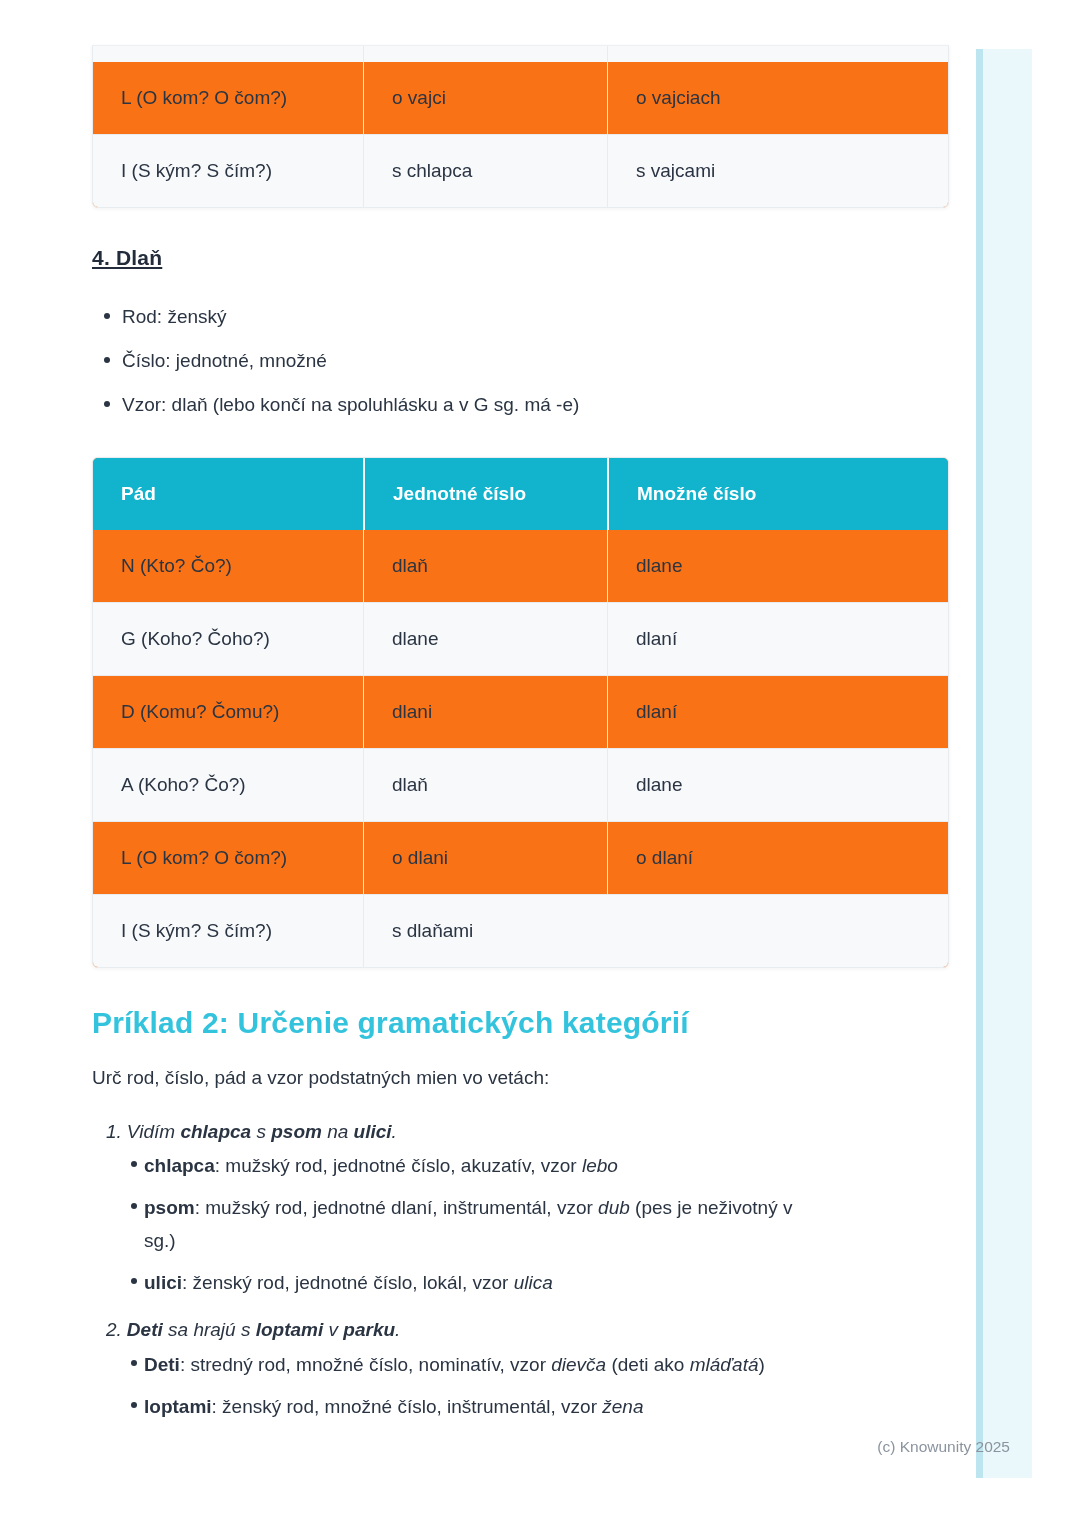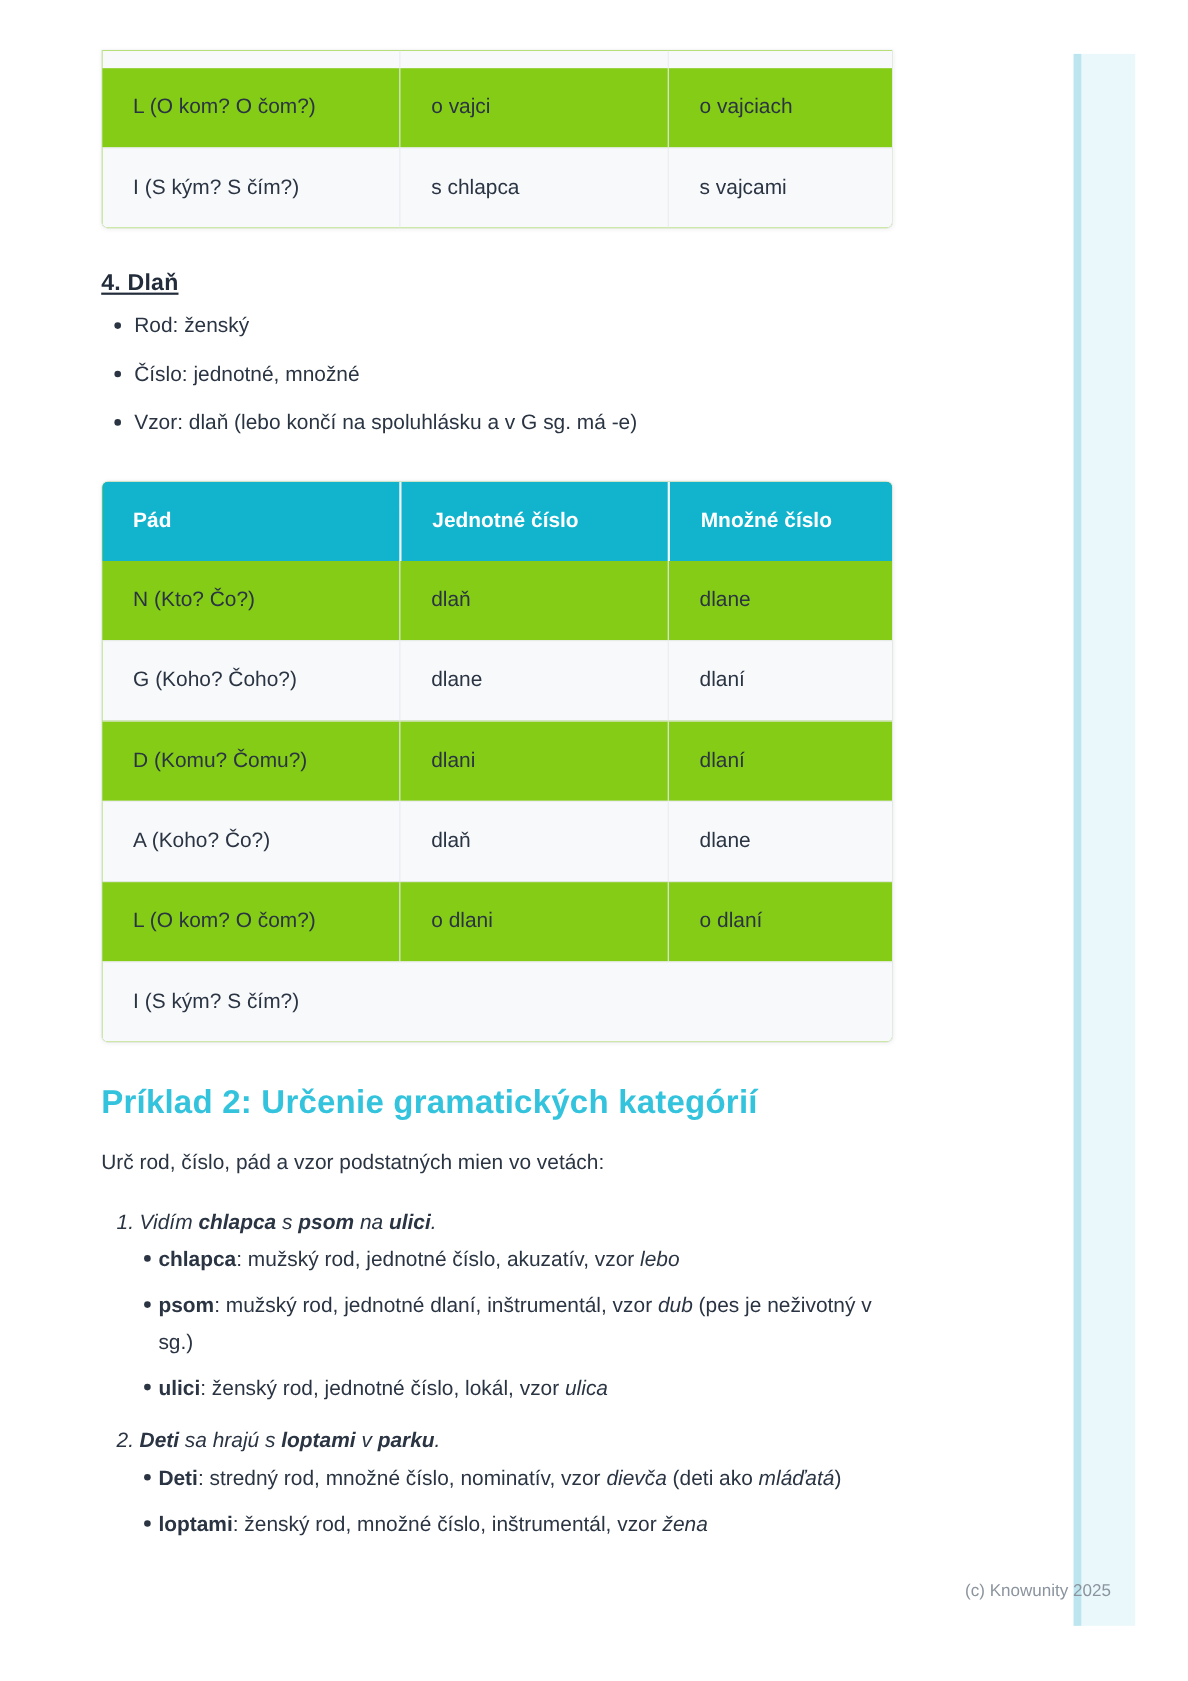--- a/index.html
+++ b/index.html
@@ -20,21 +20,21 @@
     position:relative;
   }
   .side-panel{
     position:absolute;left:976px;top:49px;width:49px;height:1429px;
     background:var(--panel-fill);border-left:7px solid var(--panel-edge);
   }
   .content{position:absolute;left:92px;top:0;width:733px;}
 
   
   .table-card{
-    width:720px;border:1px solid var(--border);background:#84cc16;
+    width:857px;border:1px solid var(--border);background:#f97316;
     box-shadow:0 1px 4px rgba(30,40,60,0.06);box-sizing:border-box;
   }
   .table-card-top{margin-top:45px;border-top:1px solid #eef0f3;border-radius:0 0 6px 6px;overflow:hidden;}
   .table-card-main{margin-top:41px;border-radius:6px;overflow:hidden;}
   .trow,.thead,.sliver{display:grid;grid-template-columns:270px 244px 217px;}
   .tcell{
     display:flex;align-items:center;height:72px;padding-left:28px;
     font-size:19px;color:var(--text);box-sizing:border-box;
     border-left:1px solid var(--border);
   }
@@ -47,21 +47,21 @@
   .thead .tcell{
     color:var(--header-text);font-weight:700;border-left:2px solid rgba(255,255,255,0.95);
   }
   .thead .tcell:first-child{border-left:none;}
 
   
   h3.sub-heading{margin:38px 0 0;font-size:21px;font-weight:700;color:#222c3a;letter-spacing:0.2px;text-decoration:underline;}
   h2.big-heading{margin:38px 0 0;font-size:30px;font-weight:700;color:var(--heading-accent);letter-spacing:0.2px;}
   p.intro{margin:27px 0 0;font-size:19px;}
 
-  ul.props{list-style:none;margin:16px 0 0;padding:0 0 0 11px;}
+  ul.props{list-style:none;margin:36px 0 0;padding:0 0 0 11px;}
   ul.props li{position:relative;padding-left:19px;font-size:19px;margin-bottom:22px;line-height:1.15;}
   ul.props li::before{
     content:"";position:absolute;left:1px;top:7px;width:6px;height:6px;border-radius:50%;background:#2a3442;
   }
 
   ol.examples{list-style:none;margin:30px 0 0;padding:0 0 0 14px;}
   li.example{margin-bottom:18px;}
   .sentence{font-size:19px;font-style:italic;line-height:1.35;}
   .sentence .num{margin-right:5px;}
   ul.analysis{list-style:none;margin:6px 0 0;padding:0 0 0 25px;}
@@ -141,20 +141,21 @@
           <div class="tcell">dlaň</div>
           <div class="tcell">dlane</div>
         </div>
         <div class="trow">
           <div class="tcell">L (O kom? O čom?)</div>
           <div class="tcell">o dlani</div>
           <div class="tcell">o dlaní</div>
         </div>
         <div class="trow alt">
           <div class="tcell">I (S kým? S čím?)</div>
+          <div class="tcell">s dlaňami</div>
         </div>
       </div>
   </section>
 
   <h2 class="big-heading">Príklad 2: Určenie gramatických kategórií</h2>
 
   <p class="intro">Urč rod, číslo, pád a vzor podstatných mien vo vetách:</p>
 
   <ol class="examples" id="examples-list">
       <li class="example">

